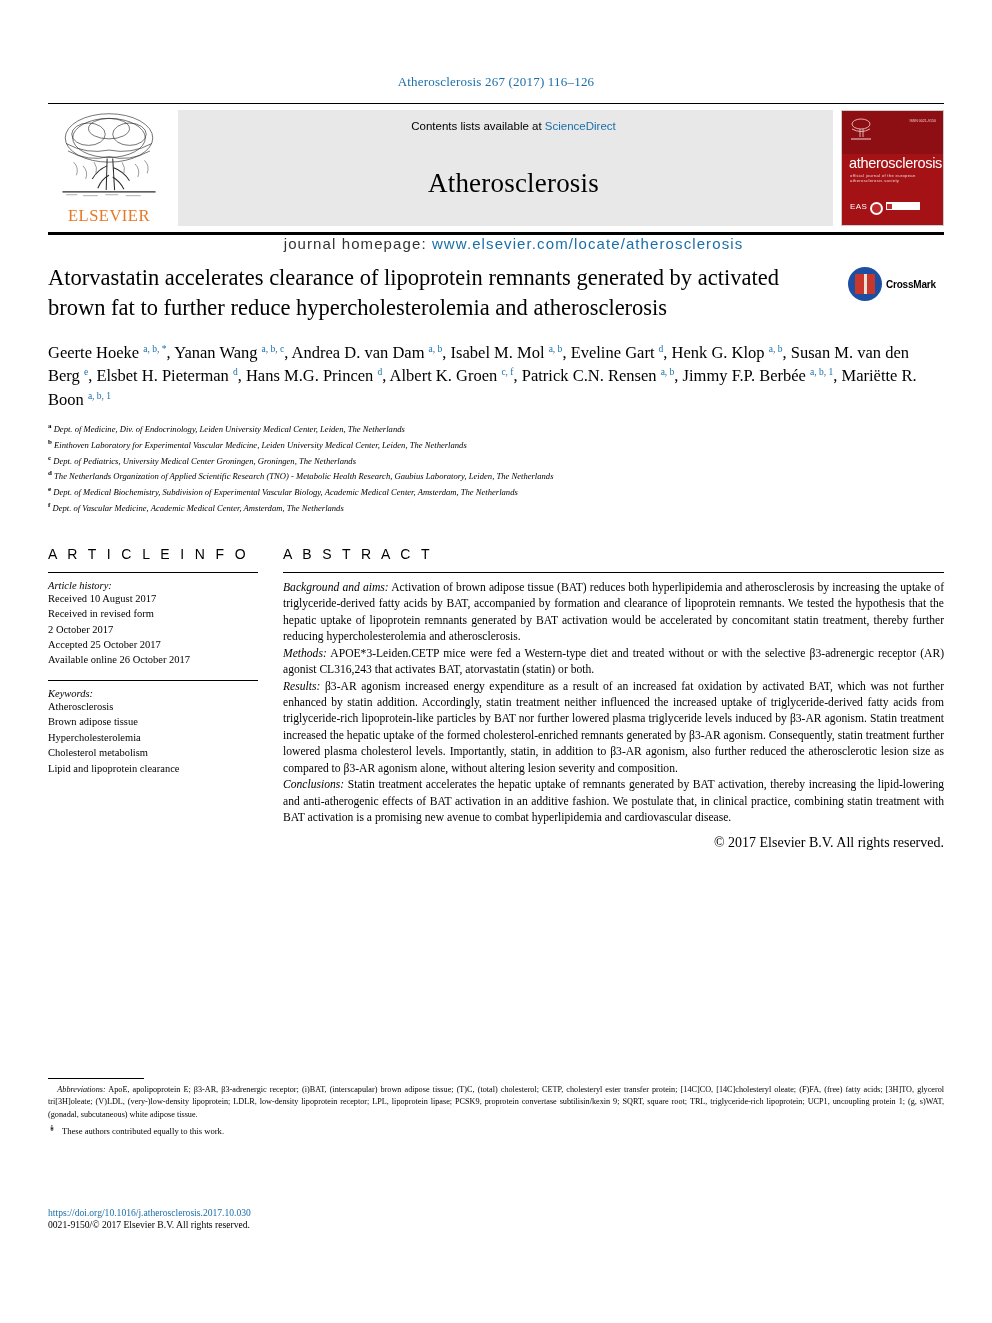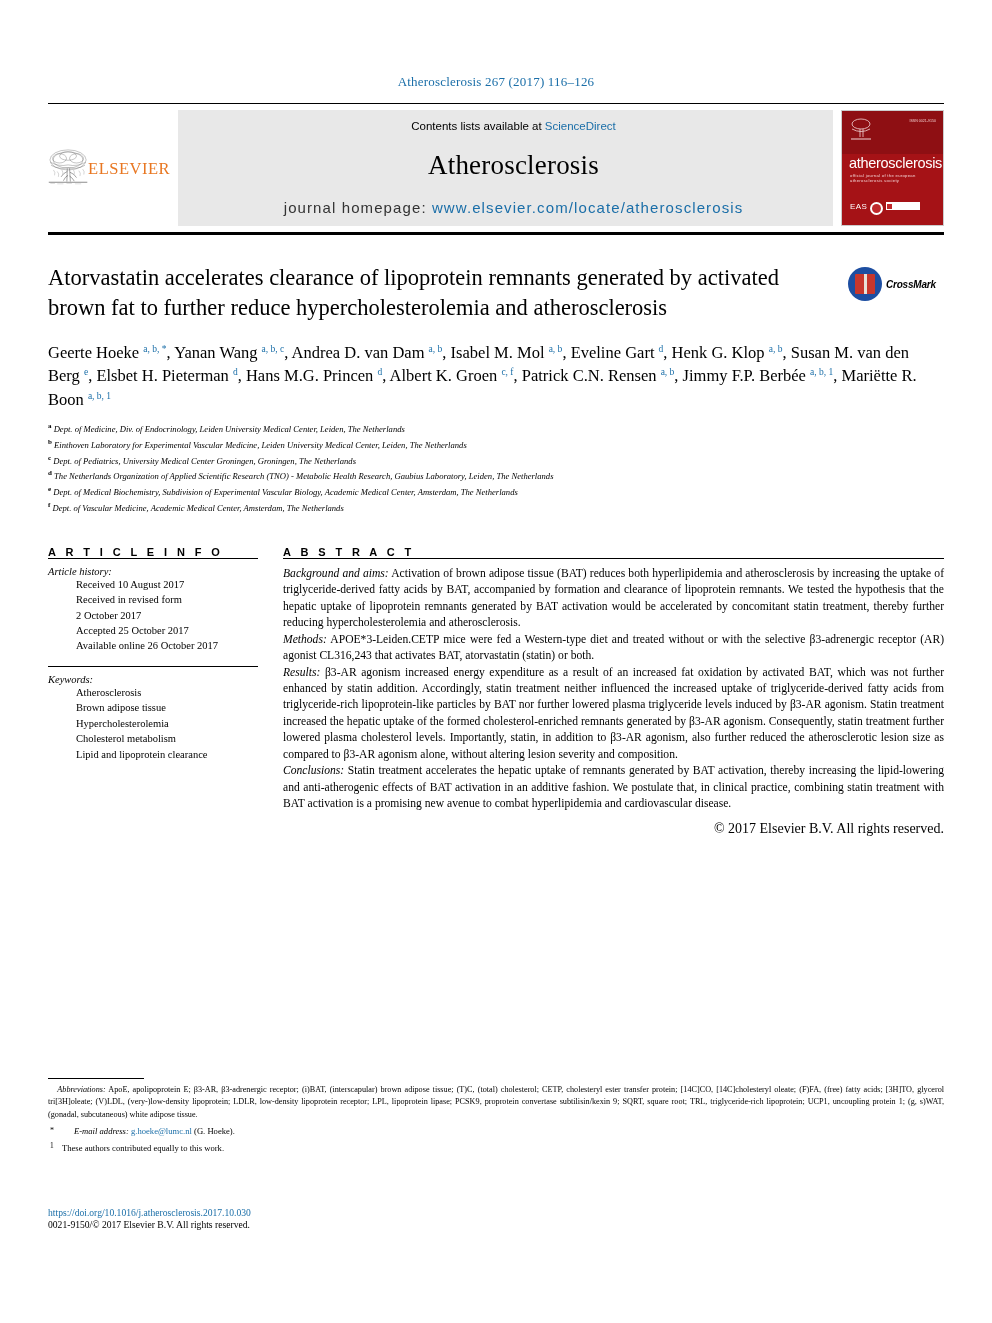--- a/index.html
+++ b/index.html
@@ -32,20 +32,21 @@
     border-bottom: 3.2px solid #000;
     padding: 6px 0 6px 0;
     display: flex;
     align-items: stretch;
     height: 132px;
   }
   .elsevier-logo {
     width: 122px;
     flex: 0 0 122px;
     display: flex;
+    flex-direction: column;
     align-items: center;
     justify-content: space-between;
     position: relative;
   }
   .tree-svg { display: block; }
   .elsevier-word {
     font-family: "Liberation Serif", serif;
     font-size: 16.5px;
     letter-spacing: 0.5px;
     color: #e87722;
@@ -54,20 +55,21 @@
   }
   .banner-center {
     flex: 1 1 auto;
     background: #e8e8e8;
     display: flex;
     flex-direction: column;
     justify-content: space-between;
     align-items: center;
     padding: 10px 0 10px 16px;
     margin: 0 8px;
+    gap: 36px;
   }
   .contents-line { font-size: 11.5px; font-family: "Liberation Sans", sans-serif; }
   .contents-line .sd { color: #1a6ea8; }
   .journal-title-big {
     font-size: 27px;
     font-family: "Liberation Serif", serif;
     letter-spacing: 0.2px;
   }
   .homepage-line {
     font-size: 15px;
@@ -104,21 +106,21 @@
   
   .title-block { margin: 28px 48px 0 48px; display:flex; }
   .title-text {
     flex: 1 1 auto;
     font-size: 22.5px;
     line-height: 1.33;
     font-family: "Liberation Serif", serif;
     padding-right: 14px;
   }
   .crossmark { flex: 0 0 96px; padding-top: 4px; }
-  .crossmark-inner { display:flex; align-items:center;font-style:italic; }
+  .crossmark-inner { display:flex; align-items:center; }
   .cm-badge { width:34px; height:34px; border-radius:50%; background:#1d4ea1; position:relative; flex:0 0 34px;}
   .cm-badge:before{
     content:""; position:absolute; left:7px; top:7px; width:20px; height:20px;
     background:#c8372c; border-radius:1px;
   }
   .cm-badge:after{
     content:""; position:absolute; left:16px; top:7px; width:3px; height:20px; background:#e8e2d8;
   }
   .cm-label { font-family:"Liberation Sans", sans-serif; font-size:10px; font-weight:bold; margin-left:4px; letter-spacing:-0.2px;}
 
@@ -140,31 +142,31 @@
   }
   .affiliations .aff-mark { font-style: normal; font-size:7px; vertical-align: super; font-weight:bold;}
 
   
   .two-col { margin: 30px 48px 0 48px; display: flex; }
   .col-info { flex: 0 0 235px; padding-right: 24px; }
   .col-abstract { flex: 1 1 auto; }
 
   .sec-head {
     font-family: "Liberation Sans", sans-serif;
-    font-size: 11px;
-    font-weight: bold;
+    font-size: 14px;
+    font-weight: normal;
     letter-spacing: 3.4px;
     text-transform: uppercase;
-    margin-bottom: 0;
+    margin-bottom: 10px;
   }
   .rule { border-top: 1px solid #000; margin-bottom: 7px; }
   .rule-short { border-top: 1px solid #000; margin: 12px 0 7px 0; width: 210px;}
 
   .info-label { font-style: italic; font-size: 10.5px; }
-  .info-line { font-size: 10.5px; line-height: 1.47; margin-left: 28px; }
+  .info-line { font-size: 10.5px; line-height: 1.47; }
 
   .abstract-body {
     font-size: 11.6px;
     line-height: 1.42;
     text-align: justify;
     font-family: "Liberation Serif", serif;
   }
   .abstract-body p { margin: 0; }
   .abstract-body .lead { font-style: italic; }
   .copyright-line { text-align: right; margin-top: 6px; font-size: 14px; }
@@ -337,24 +339,20 @@
     </div>
   </div>
 
   <div class="footnotes">
     <div class="fn-rule"></div>
     <div class="fn-abbrev">
       &nbsp;&nbsp;&nbsp;<span class="lbl">Abbreviations:</span><span> ApoE, apolipoprotein E; β3-AR, β3-adrenergic receptor; (i)BAT, (interscapular) brown adipose tissue; (T)C, (total) cholesterol; CETP, cholesteryl ester transfer protein; [14C]CO, [14C]cholesteryl oleate; (F)FA, (free) fatty acids; [3H]TO, glycerol tri[3H]oleate; (V)LDL, (very-)low-density lipoprotein; LDLR, low-density lipoprotein receptor; LPL, lipoprotein lipase; PCSK9, proprotein convertase subtilisin/kexin 9; SQRT, square root; TRL, triglyceride-rich lipoprotein; UCP1, uncoupling protein 1; (g, s)WAT, (gonadal, subcutaneous) white adipose tissue.</span>
     </div>
     <div class="fn-item">
       <span class="mk">*</span>
-      <div class="fn-sub">
-        <span class="lbl">E-mail address:</span>
-        <a class="link" href="#">g.hoeke@lumc.nl</a><span> (G. Hoeke).</span>
-      </div>
     </div>
     <div class="fn-item">
       <span class="mk num">1</span>
       <span>These authors contributed equally to this work.</span>
     </div>
   </div>
 
   <div class="doi-block">
     <div class="doi-line">https://doi.org/10.1016/j.atherosclerosis.2017.10.030</div>
     <div class="issn-line">0021-9150/© 2017 Elsevier B.V. All rights reserved.</div>

